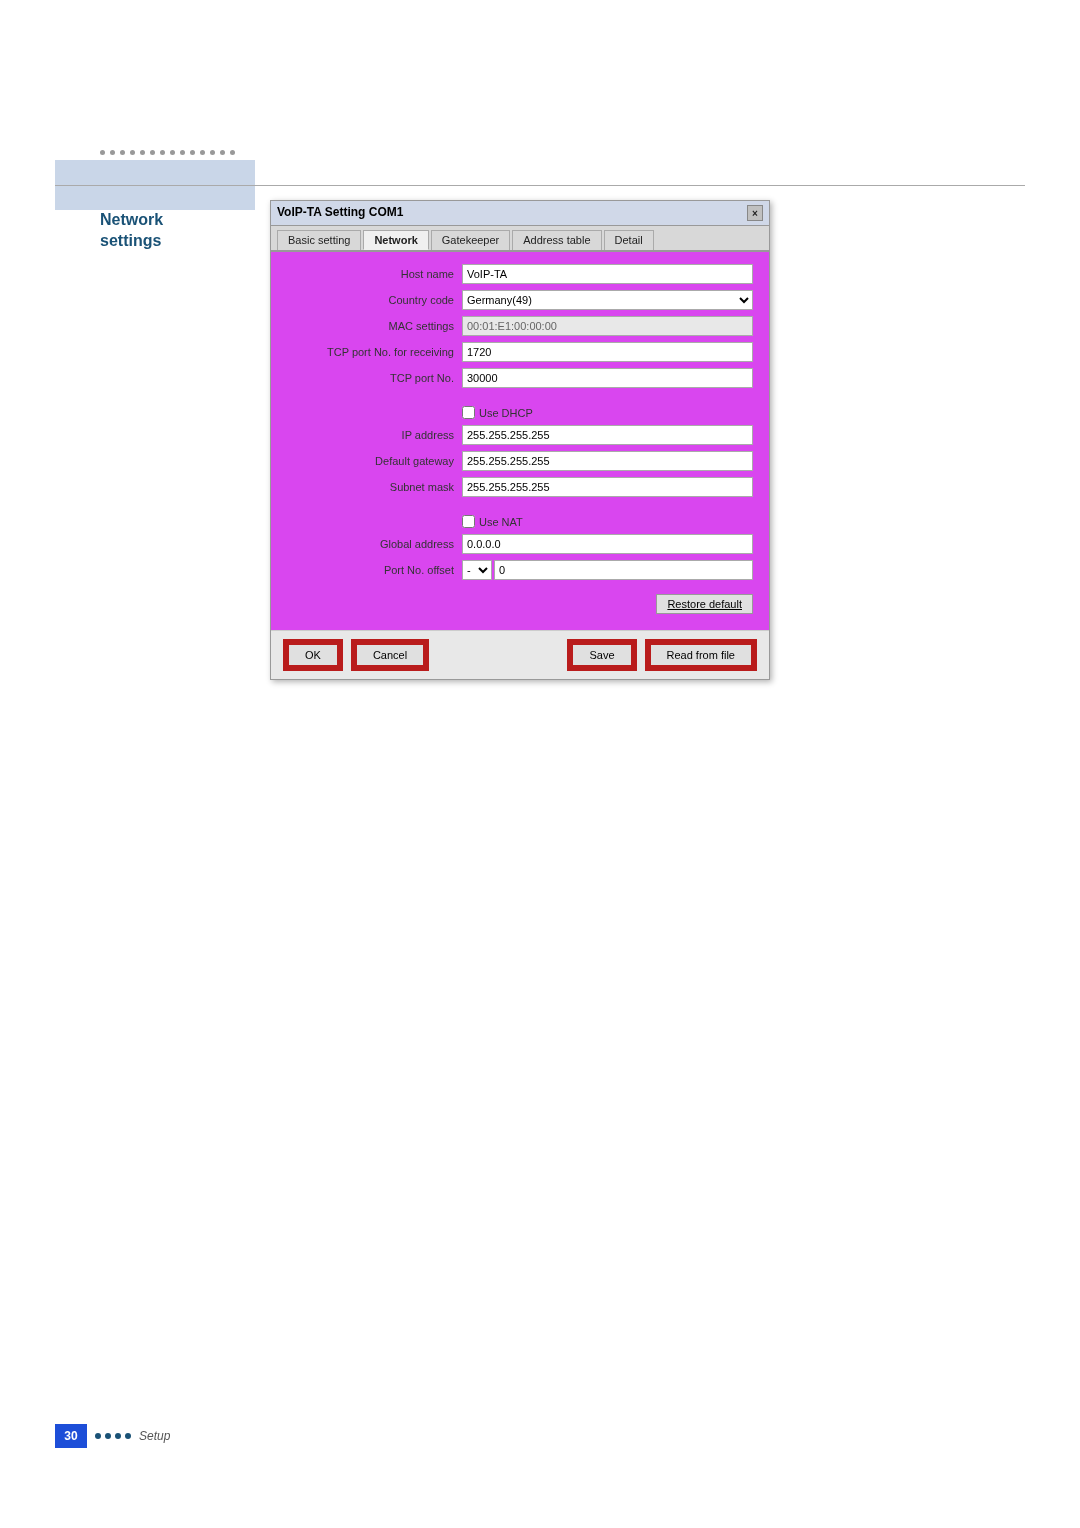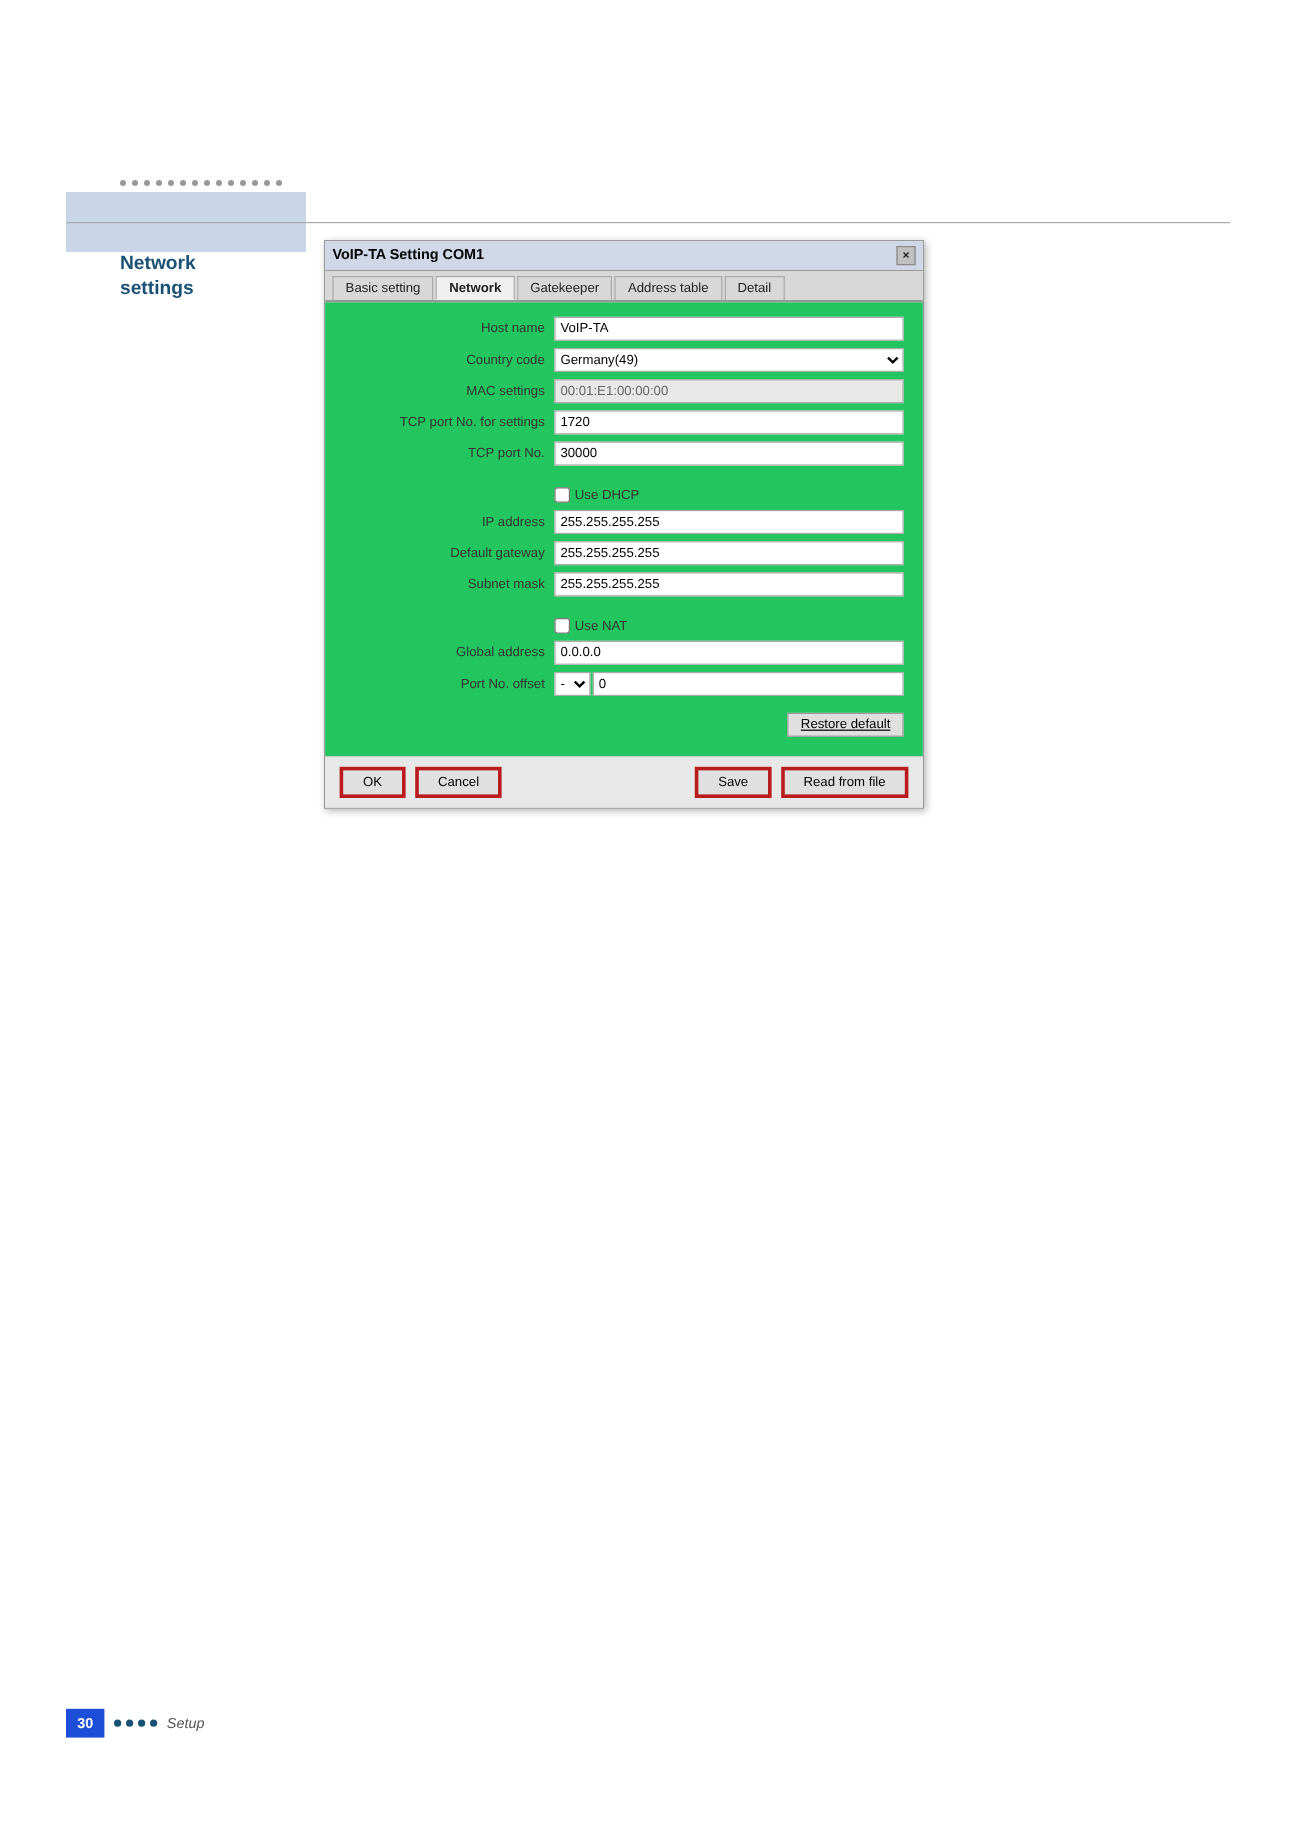--- a/index.html
+++ b/index.html
@@ -124,21 +124,21 @@
     .tab.active {
       background: #f0f0f0;
       border-bottom: 1px solid #f0f0f0;
       z-index: 1;
       font-weight: bold;
     }
 
     
     .dialog-body {
       padding: 12px 16px;
-      background: #22c55e;
+      background: #d946ef;
     }
 
     
     .form-row {
       display: flex;
       align-items: center;
       margin-bottom: 6px;
     }
     .form-label {
       width: 175px;
@@ -240,21 +240,21 @@
       align-items: center;
       gap: 8px;
       padding: 8px 12px;
       border-top: 1px solid #ccc;
       background: #e8e8e8;
     }
     .btn {
       padding: 4px 16px;
       font-size: 11px;
       background: #e0e0e0;
-      border: 3px solid #b91c1c;
+      border: 6px solid #b91c1c;
       cursor: pointer;
       min-width: 55px;
       text-align: center;
     }
     .btn-spacer {
       flex: 1;
     }
 
     
     .page-number-area {
@@ -351,21 +351,21 @@
         <option>Germany(49)</option>
       </select>
     </div>
 
     <div class="form-row">
       <div class="form-label">MAC settings</div>
       <input class="form-input readonly" type="text" readonly="" value="00:01:E1:00:00:00" style="">
     </div>
 
     <div class="form-row">
-      <div class="form-label">TCP port No. for settings</div>
+      <div class="form-label">TCP port No. for receiving</div>
       <input class="form-input" type="text" value="1720" style="">
     </div>
 
     <div class="form-row">
       <div class="form-label">TCP port No.</div>
       <input class="form-input" type="text" value="30000" style="">
     </div>
 
 
     <div class="form-sep"></div>

